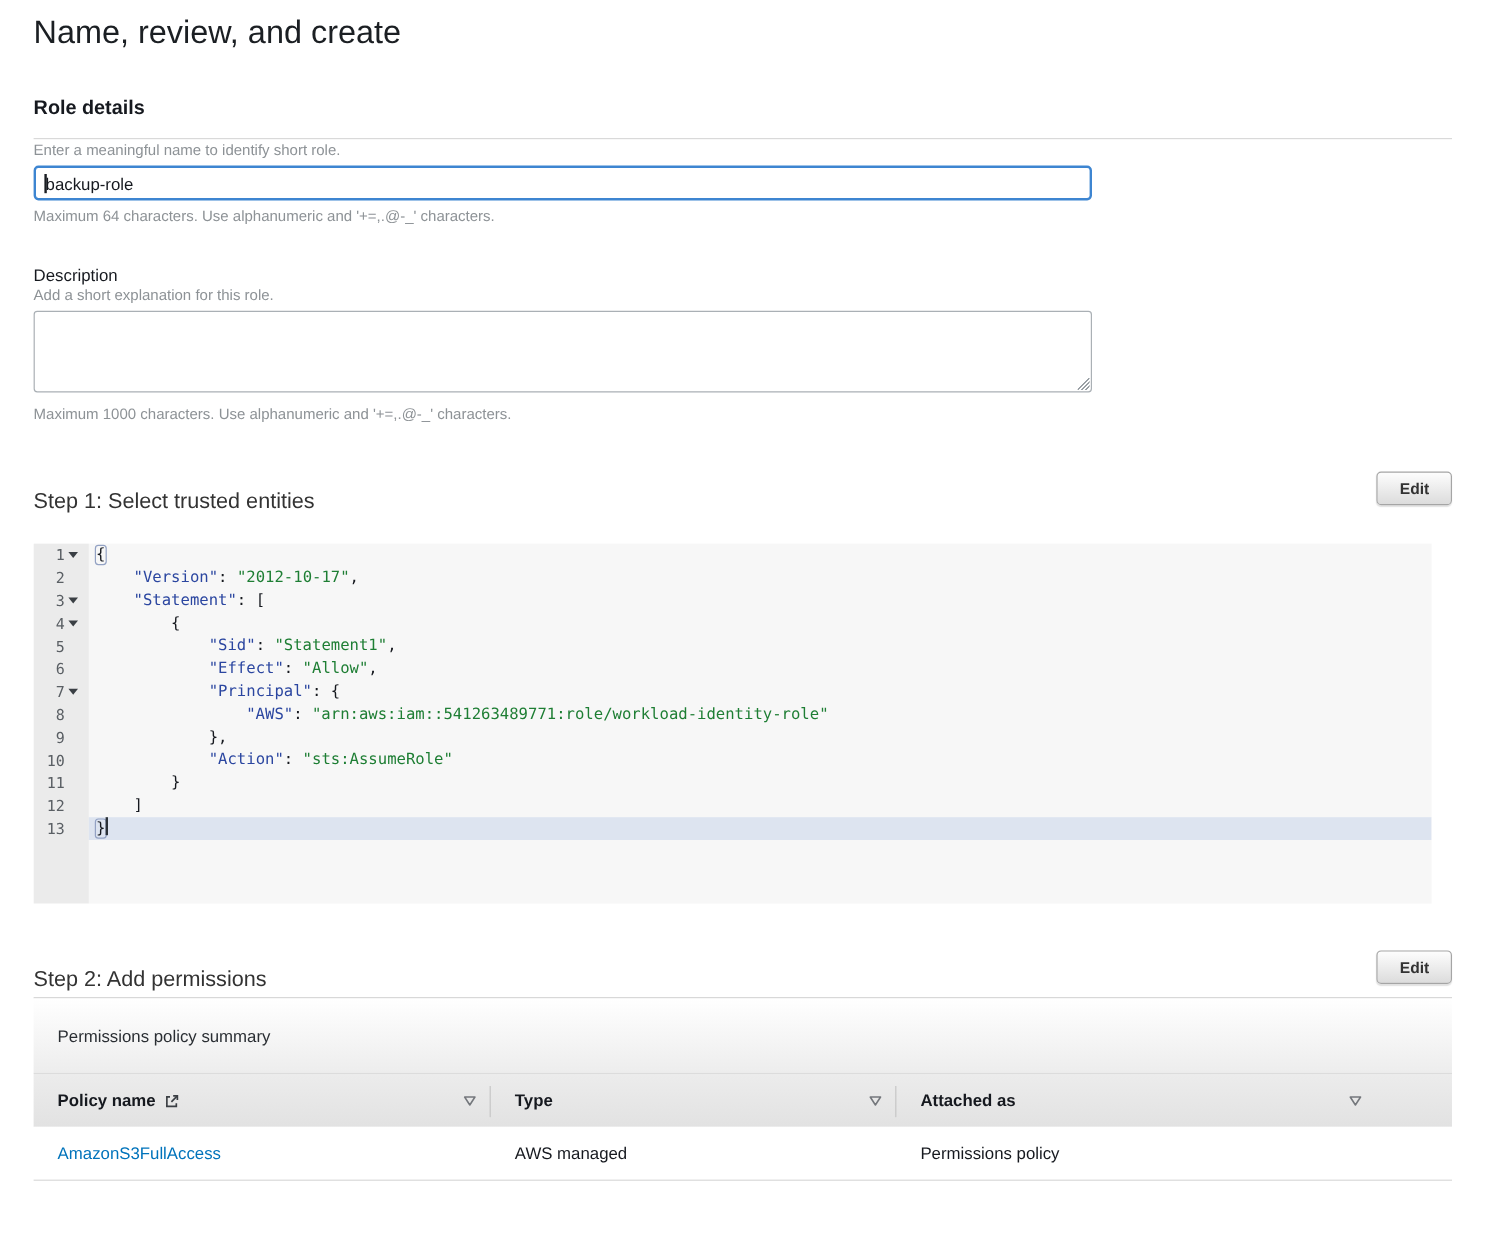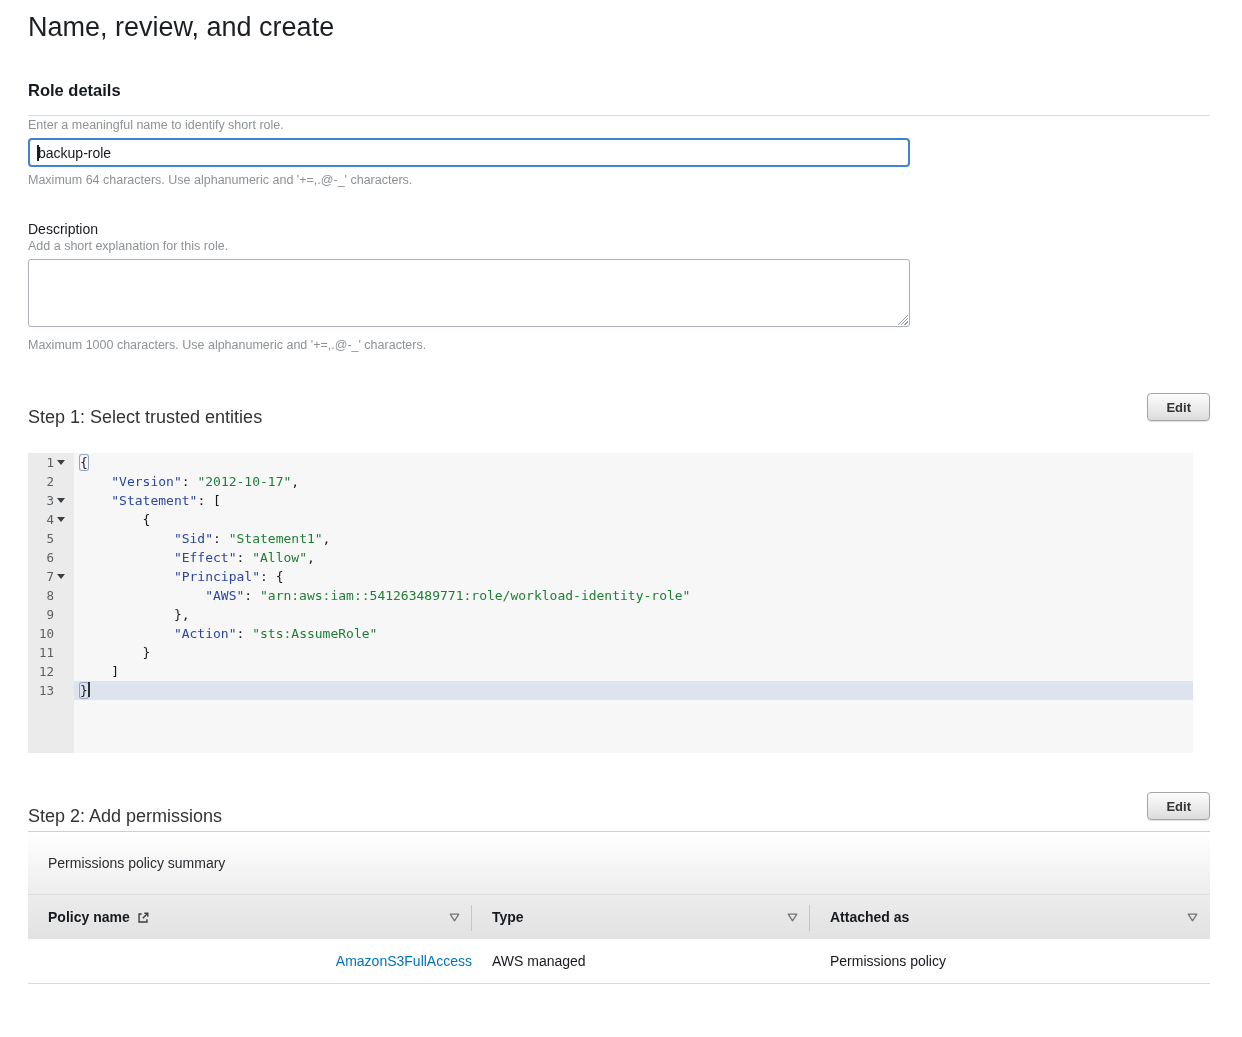--- a/index.html
+++ b/index.html
@@ -91,21 +91,21 @@
   .panel-header{
     height:62px;display:flex;align-items:center;padding-left:20px;
     background:linear-gradient(#ffffff,#ededed);
     font-size:14px;color:#2a2e33;
   }
   .thead{display:flex;height:45px;background:linear-gradient(#ececec,#e2e2e2);border-top:1px solid #dcdcdc;}
   .th{position:relative;display:flex;align-items:center;padding:0 12px 0 20px;font-size:14px;font-weight:700;color:#16191f;}
   .th .th-label{margin-right:6px;}
   .th .spacer{flex:1;}
   .th .divider{position:absolute;right:0;top:10px;height:26px;width:1px;background:#c6c6c6;}
-  .col-0{width:444px;justify-content:flex-end;}
+  .col-0{width:381px;}
   .col-1{width:338px;}
   .col-2{width:400px;}
   .trow{display:flex;height:45px;background:#fff;border-bottom:1px solid #d9d9d9;}
   .td{display:flex;align-items:center;padding-left:20px;font-size:14px;color:#16191f;}
   .td a{color:var(--link);text-decoration:none;}
   .ext-icon{margin-top:1px;}
 </style>
 </head>
 <body>
 

